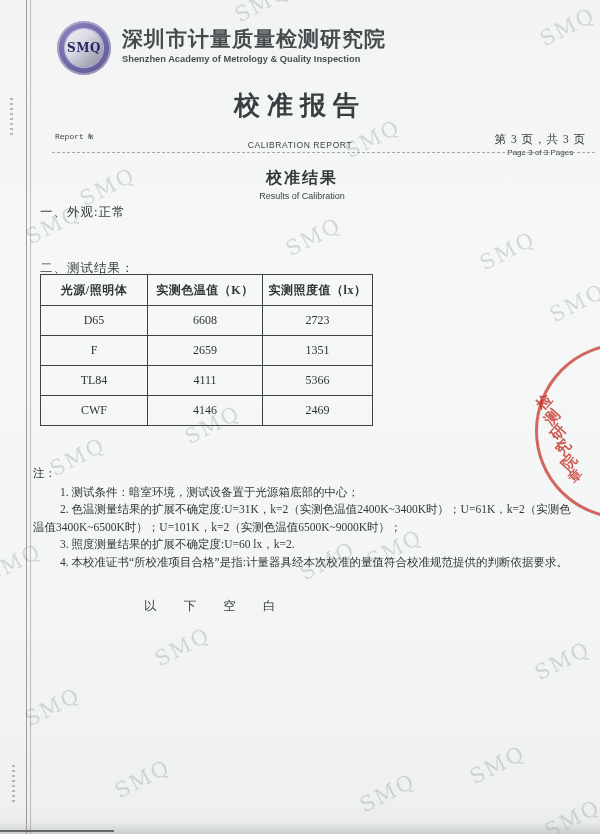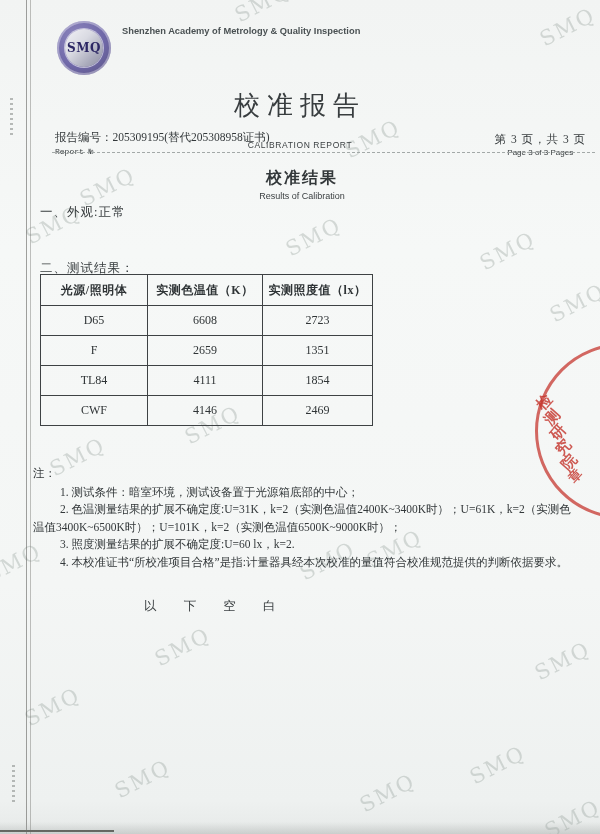--- a/index.html
+++ b/index.html
@@ -44,21 +44,21 @@
     display:flex; align-items:center; justify-content:center;
     box-shadow: 0 0 0 1px rgba(255,255,255,0.55);
   }
   .logo-text{font-family:"DejaVu Serif",serif; font-weight:bold; font-size:12px; color:#2c2764; letter-spacing:0.5px;}
   .org{position:absolute; left:122px; top:25px; font-family:var(--sans);}
   .org-zh{font-size:21px; font-weight:bold; color:#454c4e; letter-spacing:1px; white-space:nowrap;}
   .org-en{font-size:9.3px; font-weight:bold; color:#4a5153; margin-top:1px; white-space:nowrap;}
 
   
   .doc-title{position:absolute; left:0; right:0; top:88px; text-align:center;}
-  .doc-title-zh{font-size:26px; font-weight:normal; letter-spacing:7px; color:#383d3f;}
+  .doc-title-zh{font-size:26px; font-weight:bold; letter-spacing:7px; color:#383d3f;}
   .doc-title-en{font-size:8.5px; letter-spacing:0.6px; color:#3c4143; margin-top:17px; font-family:var(--sans);}
 
   
   .meta-left{position:absolute; left:55px; top:130px;}
   .meta-no{font-size:11.5px; color:#33383a;}
   .meta-sub{font-size:8px; color:#3c4143; margin-top:2px; font-family:Liberation Mono, monospace;}
   .meta-right{position:absolute; right:14px; top:132px; text-align:center;}
   .meta-page-zh{font-size:11.5px; letter-spacing:1px;}
   .meta-page-en{font-size:8px; margin-top:1px; font-family:var(--sans);}
   .meta-rule{position:absolute; left:52px; right:5px; top:152px; border-top:1px dashed #a3a9a8; height:0;}
@@ -132,30 +132,30 @@
   <div class="edge-line-b"></div>
   <div class="edge-smudge smudge-top"></div>
   <div class="edge-smudge smudge-bottom"></div>
 
   <div class="logo">
     <div class="logo-inner">
       <span class="logo-text">SMQ</span>
     </div>
   </div>
   <div class="org">
+    <div class="org-zh">深圳市计量质量检测研究院</div>
     <div class="org-en">Shenzhen Academy of Metrology &amp; Quality Inspection</div>
   </div>
 
   <div class="doc-title">
     <div class="doc-title-zh">校准报告</div>
     <div class="doc-title-en">CALIBRATION REPORT</div>
   </div>
 
   <div class="meta-left">
-    <div class="meta-no">报告编号：205309195(替代205308958证书)</div>
     <div class="meta-sub">Report №</div>
   </div>
   <div class="meta-right">
     <div class="meta-page-zh">第 3 页，共 3 页</div>
     <div class="meta-page-en">Page 3 of 3 Pages</div>
   </div>
   <div class="meta-rule"></div>
 
   <div class="section-title">
     <div class="section-zh">校准结果</div>
@@ -183,21 +183,21 @@
       <td>2723</td>
     </tr>
     <tr>
       <td>F</td>
       <td>2659</td>
       <td>1351</td>
     </tr>
     <tr>
       <td>TL84</td>
       <td>4111</td>
-      <td>1854</td>
+      <td>5366</td>
     </tr>
     <tr>
       <td>CWF</td>
       <td>4146</td>
       <td>2469</td>
     </tr>
   </tbody>
     </table>
 
   <div class="notes">

